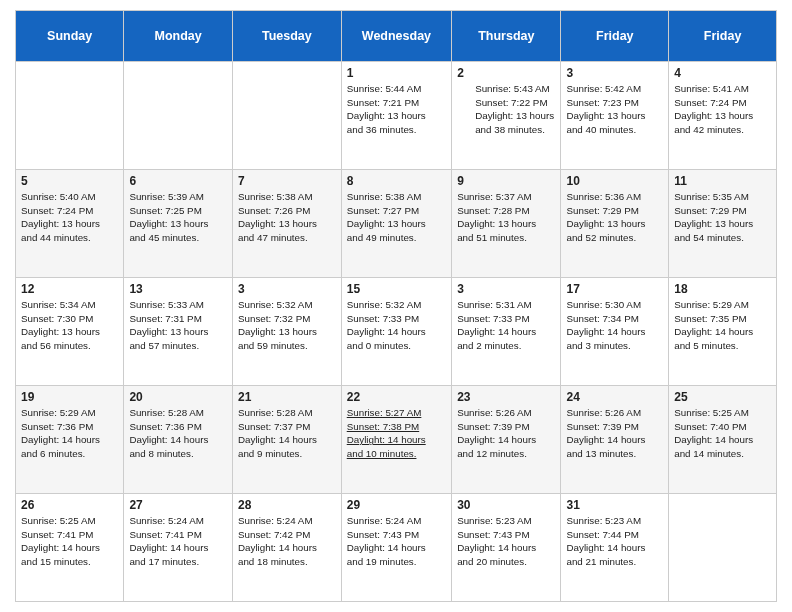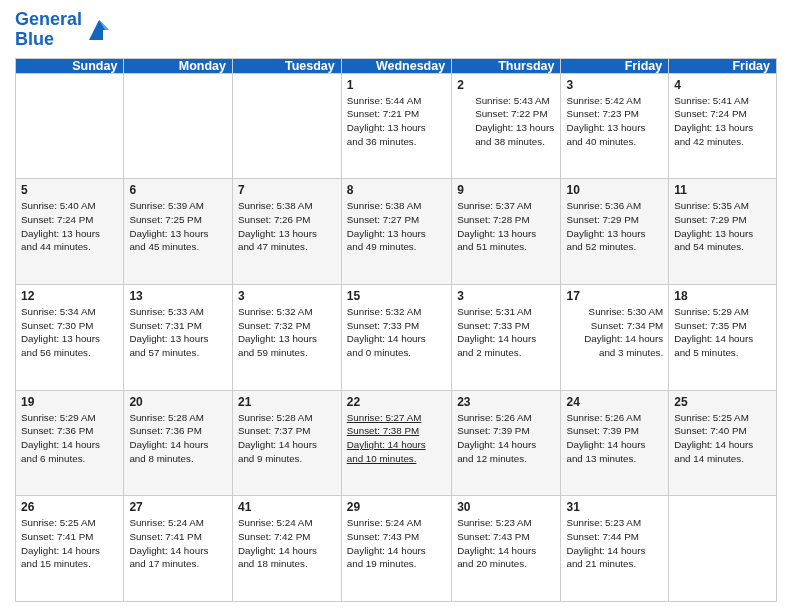--- a/index.html
+++ b/index.html
@@ -54,22 +54,22 @@
       color: #444;
     }
     .calendar {
       width: 100%;
       border-collapse: collapse;
       flex: 1;
     }
     .calendar th {
       background: #1565c0;
       color: #fff;
-      text-align: right;
-      padding: 0 6px;
+      text-align: center;
+      padding: 18px 6px;
       font-size: 12.5px;
       font-weight: bold;
       border: 1px solid #ccc;
     }
     .calendar td {
       border: 1px solid #ccc;
       vertical-align: top;
       padding: 4px 5px;
       font-size: 10px;
       color: #222;
@@ -93,40 +93,20 @@
       background: #f5f5f5;
     }
     .row-white td {
       background: #fff;
     }
   </style>
 </head>
 <body>
 
 <div class="page">
-  <div class="header">
-    <div class="logo">
-      <div>
-        <div class="logo-text">
-          <span style="color:#1565c0;">General</span>
-        </div>
-        <div class="logo-text">
-          <span style="color:#1565c0;">Blue</span>
-        </div>
-      </div>
-      <svg class="logo-icon" viewBox="0 0 28 28">
-        <polygon points="4,24 14,4 24,14 18,14 18,24" fill="#1565c0"></polygon>
-        <polygon points="14,4 24,14 20,14" fill="#42a5f5"></polygon>
-      </svg>
-    </div>
-    <div class="title-block">
-      <div class="month-title"></div>
-      <div class="location"></div>
-    </div>
-  </div>
 
   <table class="calendar">
     <thead>
       <tr>
       <th>Sunday</th>
           <th>Monday</th>
           <th>Tuesday</th>
           <th>Wednesday</th>
           <th>Thursday</th>
           <th>Friday</th>
@@ -249,21 +229,21 @@
           </td>
           <td>
             <div class="day-num">3</div>
             <div class="day-info" style="white-space: pre-line;">Sunrise: 5:31 AM
 Sunset: 7:33 PM
 Daylight: 14 hours
 and 2 minutes.</div>
           </td>
           <td>
             <div class="day-num">17</div>
-            <div class="day-info" style="white-space: pre-line; text-align: right;">Sunrise: 5:30 AM
+            <div class="day-info" style="white-space: pre-line;">Sunrise: 5:30 AM
 Sunset: 7:34 PM
 Daylight: 14 hours
 and 3 minutes.</div>
           </td>
           <td>
             <div class="day-num">18</div>
             <div class="day-info" style="white-space: pre-line;">Sunrise: 5:29 AM
 Sunset: 7:35 PM
 Daylight: 14 hours
 and 5 minutes.</div>
@@ -329,21 +309,21 @@
 and 15 minutes.</div>
           </td>
           <td>
             <div class="day-num">27</div>
             <div class="day-info" style="white-space: pre-line;">Sunrise: 5:24 AM
 Sunset: 7:41 PM
 Daylight: 14 hours
 and 17 minutes.</div>
           </td>
           <td>
-            <div class="day-num">41</div>
+            <div class="day-num">28</div>
             <div class="day-info" style="white-space: pre-line;">Sunrise: 5:24 AM
 Sunset: 7:42 PM
 Daylight: 14 hours
 and 18 minutes.</div>
           </td>
           <td>
             <div class="day-num">29</div>
             <div class="day-info" style="white-space: pre-line;">Sunrise: 5:24 AM
 Sunset: 7:43 PM
 Daylight: 14 hours

